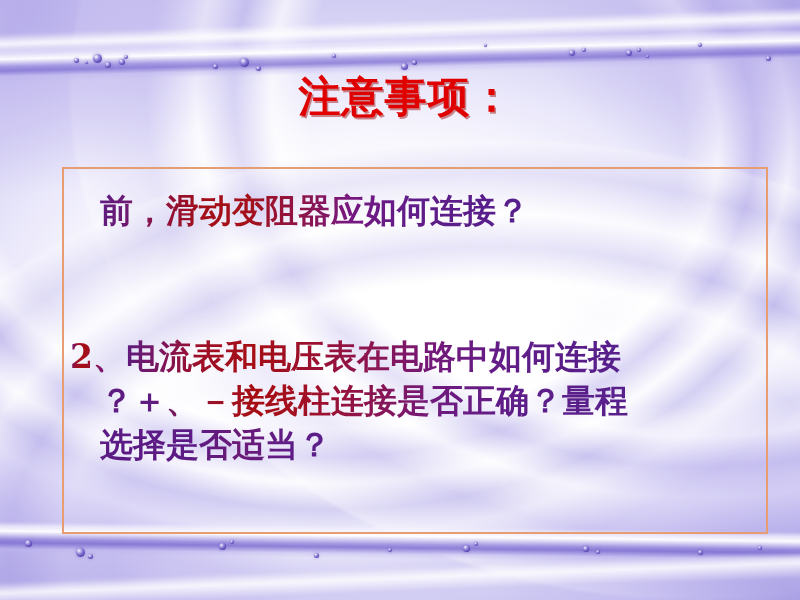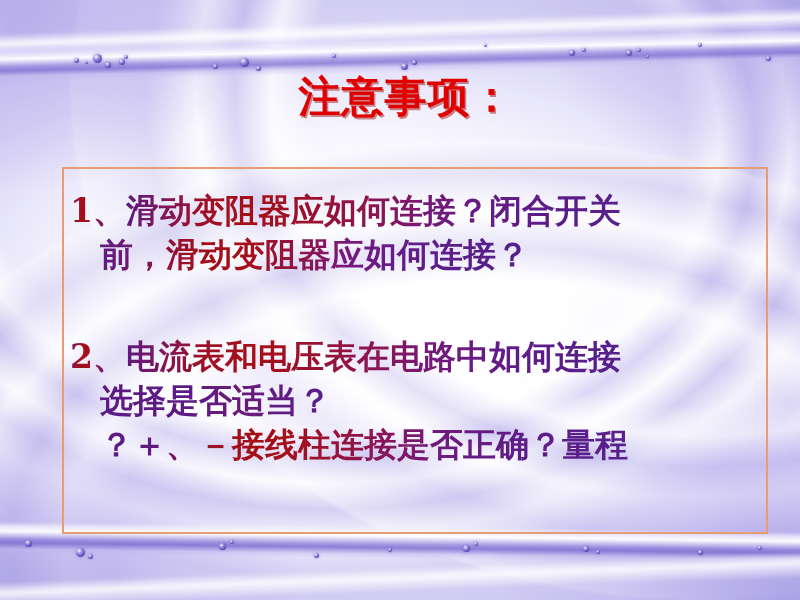--- a/index.html
+++ b/index.html
@@ -356,34 +356,31 @@
       <div class="bubble" style="left: 596px; top: 550px; width: 4px; height: 4px;"></div>
       <div class="bubble" style="left: 697.5px; top: 549.5px; width: 5px; height: 5px;"></div>
       <div class="bubble" style="left: 758px; top: 546px; width: 4px; height: 4px;"></div>
     </div>
 
   <div id="title">注意事项：</div>
 
   <div id="content-box">
 
     <div class="item" id="item-1">
-      <span class="line">
-        <span class="num grad">1、</span><span class="grad">滑动变阻器应如何连接？闭合开关</span>
-      </span>
       <span class="line line-indent">
         <span class="grad-b">前，滑动变阻器应如何连接？</span>
       </span>
     </div>
 
     <div class="item" id="item-2">
       <span class="line">
         <span class="num grad">2、</span><span class="grad">电流表和电压表在电路中如何连接</span>
       </span>
       <span class="line line-indent">
+        <span class="grad-c">？＋、－接线柱连接是否正确？量程</span>
+      </span>
+      <span class="line line-indent">
         <span class="grad-d">选择是否适当？</span>
       </span>
-      <span class="line line-indent">
-        <span class="grad-c">？＋、－接线柱连接是否正确？量程</span>
-      </span>
     </div>
 
   </div>
 </div>
 
 </body></html>

